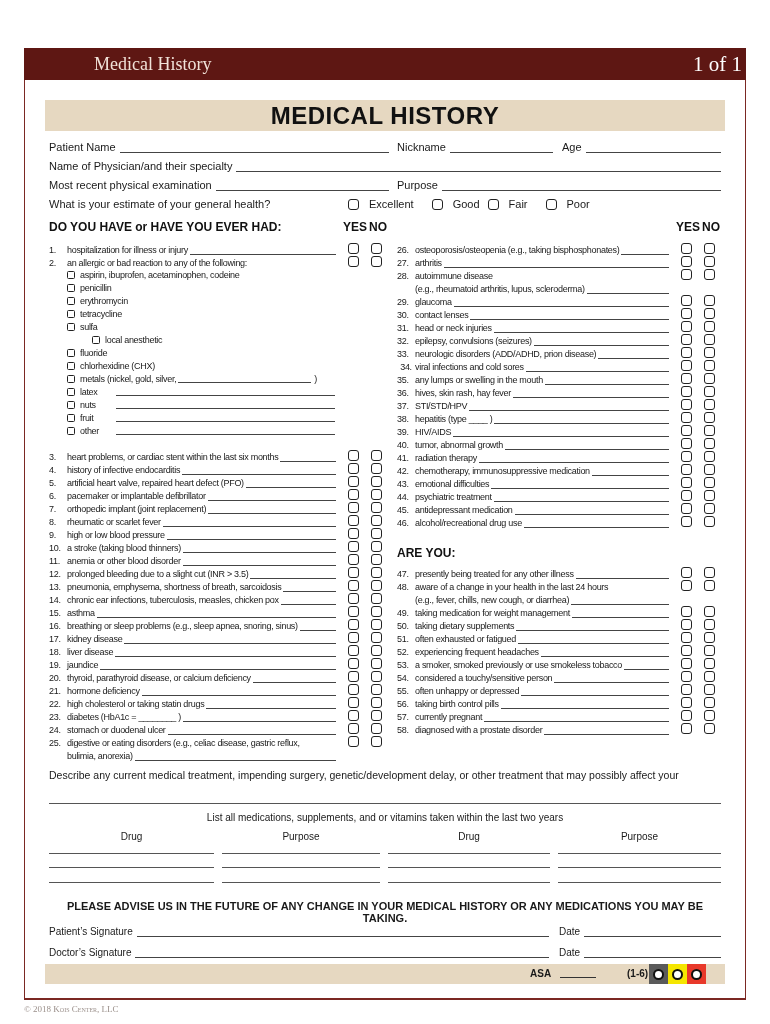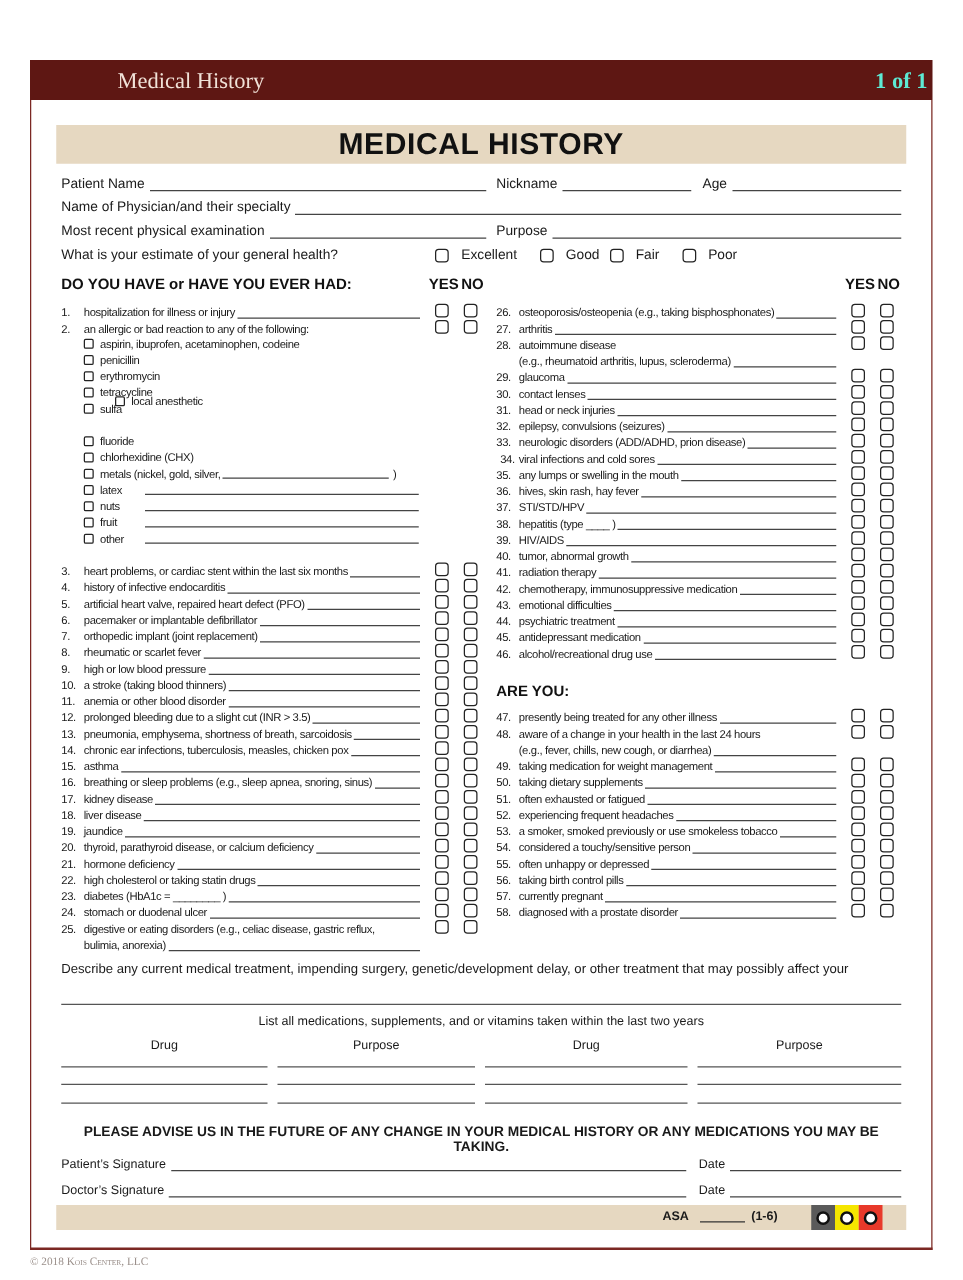--- a/index.html
+++ b/index.html
@@ -8,21 +8,21 @@
 
   
   .topbar { position: absolute; left: 24px; top: 48px; width: 722px; height: 32px; background: #5e1713; display: flex; align-items: center; }
   .topbar .brandblock { width: 111px; height: 32px; background: #7b2823; display: flex; align-items: center; border-bottom: 1px dotted #a0665f; }
   .logo { width: 22px; height: 22px; border-radius: 50%; background: #1d0b09; margin-left: 4px; display: flex; align-items: center; justify-content: center; }
   .logo-inner { width: 16px; height: 16px; border-radius: 50%; background: #b07a6e; position: relative; overflow: hidden; }
   .logo-inner::before, .logo-inner::after { content: ""; position: absolute; top: 2px; width: 2px; height: 12px; background: #3a0f0b; }
   .logo-inner::before { left: 5px; } .logo-inner::after { left: 9px; }
   .brand { font-family: "Liberation Serif", serif; color: #c09a8e; font-size: 15px; letter-spacing: 0.5px; margin-left: 42px; font-weight: bold; }
   .apptitle { font-family: "Liberation Serif", serif; color: #f1e2d8; font-size: 18px; margin-left: 70px; }
-  .pagecount { font-family: "Liberation Serif", serif; color: #5eead4; font-size: 18px; margin-left: auto; margin-right: 4px; font-weight: bold; }
+  .pagecount { font-family: "Liberation Serif", serif; color: #ffffff; font-size: 21px; margin-left: auto; margin-right: 4px; }
 
   
   .frame { position: absolute; left: 24px; top: 80px; width: 722px; height: 920px; border-left: 1px solid #7b2823; border-right: 1px solid #7b2823; border-bottom: 2px solid #7b2823; }
 
   .titlebar { position: absolute; left: 45px; top: 100px; width: 680px; height: 31px; background: #e6d8c1; display: flex; align-items: center; justify-content: center; }
   .titlebar span { font-size: 24px; font-weight: bold; letter-spacing: 0.5px; color: #111; }
 
   .lbl { font-size: 11px; color: #1a1a1a; white-space: nowrap; }
   .row { position: absolute; display: flex; align-items: flex-end; height: 14px; }
   .line { border-bottom: 1px solid #444; height: 10px; margin-left: 4px; }
@@ -151,21 +151,21 @@
   <span class="line" style="flex:1;"></span>
 </div>
 <div class="row" style="left:559px; top:944px; width:162px;">
   <span class="lbl" style="font-size:10px;">Date</span>
   <span class="line" style="flex:1;"></span>
 </div>
 
 <div class="asabar">
   <span class="asa-lbl" style="left:485px;">ASA</span>
   <span class="asa-line"></span>
-  <span class="asa-lbl" style="left:541px;padding-left:15px;">(1-6)</span>
+  <span class="asa-lbl" style="left:567px;padding-left:15px;">(1-6)</span>
   <div class="dots">
     <div class="dot-cell" id="dc0" style="background: rgb(90, 90, 90);">
         <span class="dot"></span>
       </div>
     <div class="dot-cell" id="dc1" style="background: rgb(245, 230, 0);">
         <span class="dot"></span>
       </div>
     <div class="dot-cell" id="dc2" style="background: rgb(232, 57, 42);">
         <span class="dot"></span>
       </div>
@@ -204,21 +204,21 @@
     <span>erythromycin</span>
   </div>
 <div class="sub" style="left: 67px; top: 307px; width: auto;">
     <span class="chk-sm"></span>
     <span>tetracycline</span>
   </div>
 <div class="sub" style="left: 67px; top: 320px; width: auto;">
     <span class="chk-sm"></span>
     <span>sulfa</span>
   </div>
-<div class="sub" style="left: 67px; top: 314px; width: auto; padding-left: 25px;">
+<div class="sub" style="left: 67px; top: 333px; width: auto; padding-left: 25px;">
     <span class="chk-sm"></span>
     <span>local anesthetic</span>
   </div>
 <div class="sub" style="left: 67px; top: 346px; width: auto;">
     <span class="chk-sm"></span>
     <span>fluoride</span>
   </div>
 <div class="sub" style="left: 67px; top: 359px; width: auto;">
     <span class="chk-sm"></span>
     <span>chlorhexidine (CHX)</span>

